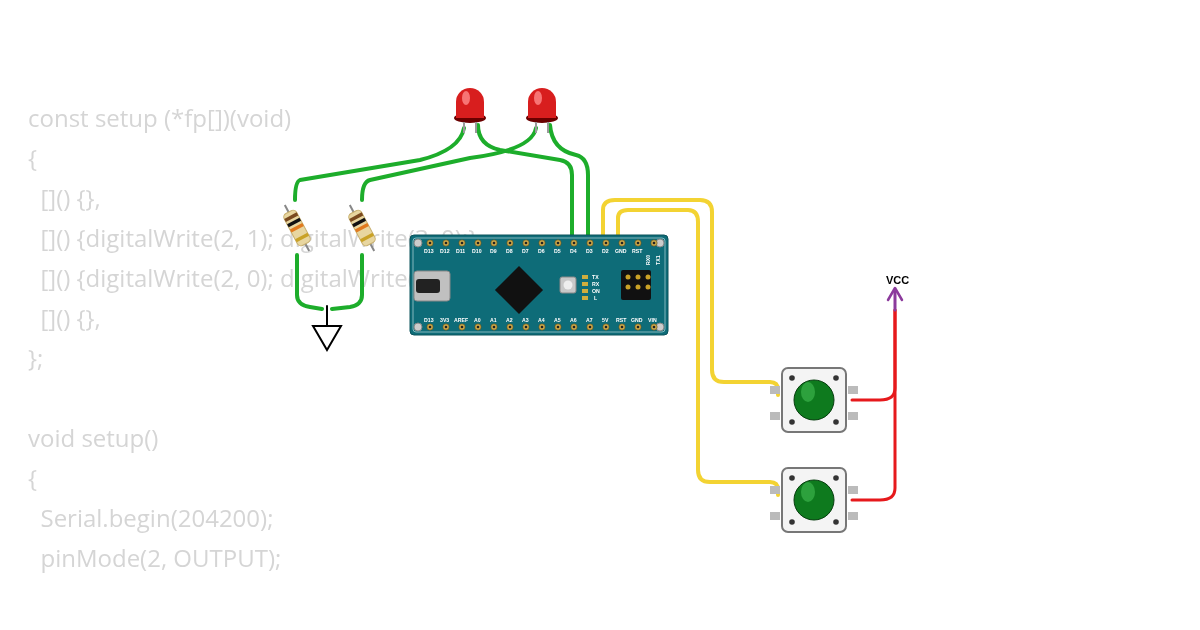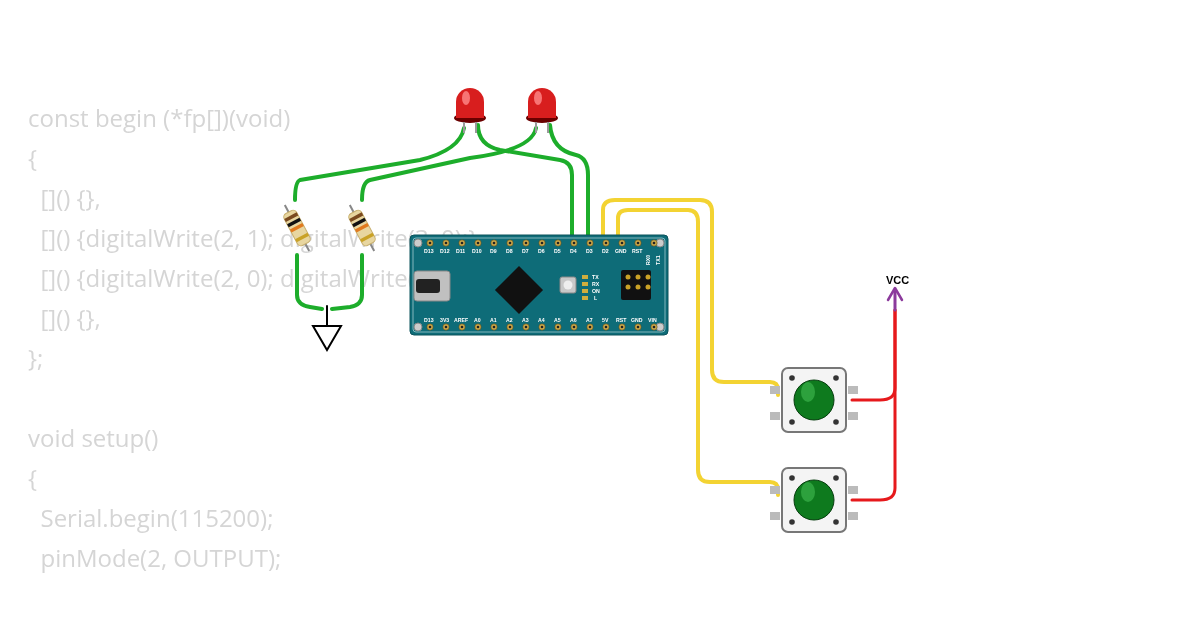--- a/index.html
+++ b/index.html
@@ -38,31 +38,31 @@
     font-family: Arial, sans-serif;
     font-size: 11px;
     fill: #000000;
     font-weight: 600;
   }
 </style>
 </head>
 <body>
 
 <div class="code-overlay">
-<span>const begin (*fp[])(void)</span>
+<span>const setup (*fp[])(void)</span>
 <span>{</span>
 <span>  []() {},</span>
 <span>  []() {digitalWrite(2, 1); digitalWrite(3, 0);},</span>
 <span>  []() {digitalWrite(2, 0); digitalWrite(3, 1);},</span>
 <span>  []() {},</span>
 <span>};</span>
 <span></span>
 <span>void setup()</span>
 <span>{</span>
-<span>  Serial.begin(115200);</span>
+<span>  Serial.begin(204200);</span>
 <span>  pinMode(2, OUTPUT);</span>
 </div>
 
 <svg class="canvas" viewBox="0 0 1200 630">
 
   <g fill="none" stroke-width="4" stroke-linecap="round" stroke-linejoin="round">
 
     <path stroke="#1DAD2B" d="M478 125 Q478 145 500 150 L560 160 Q572 162 572 175 L572 237"></path>
 
     <path stroke="#1DAD2B" d="M550 125 Q552 150 576 155 Q588 158 588 175 L588 237"></path>

